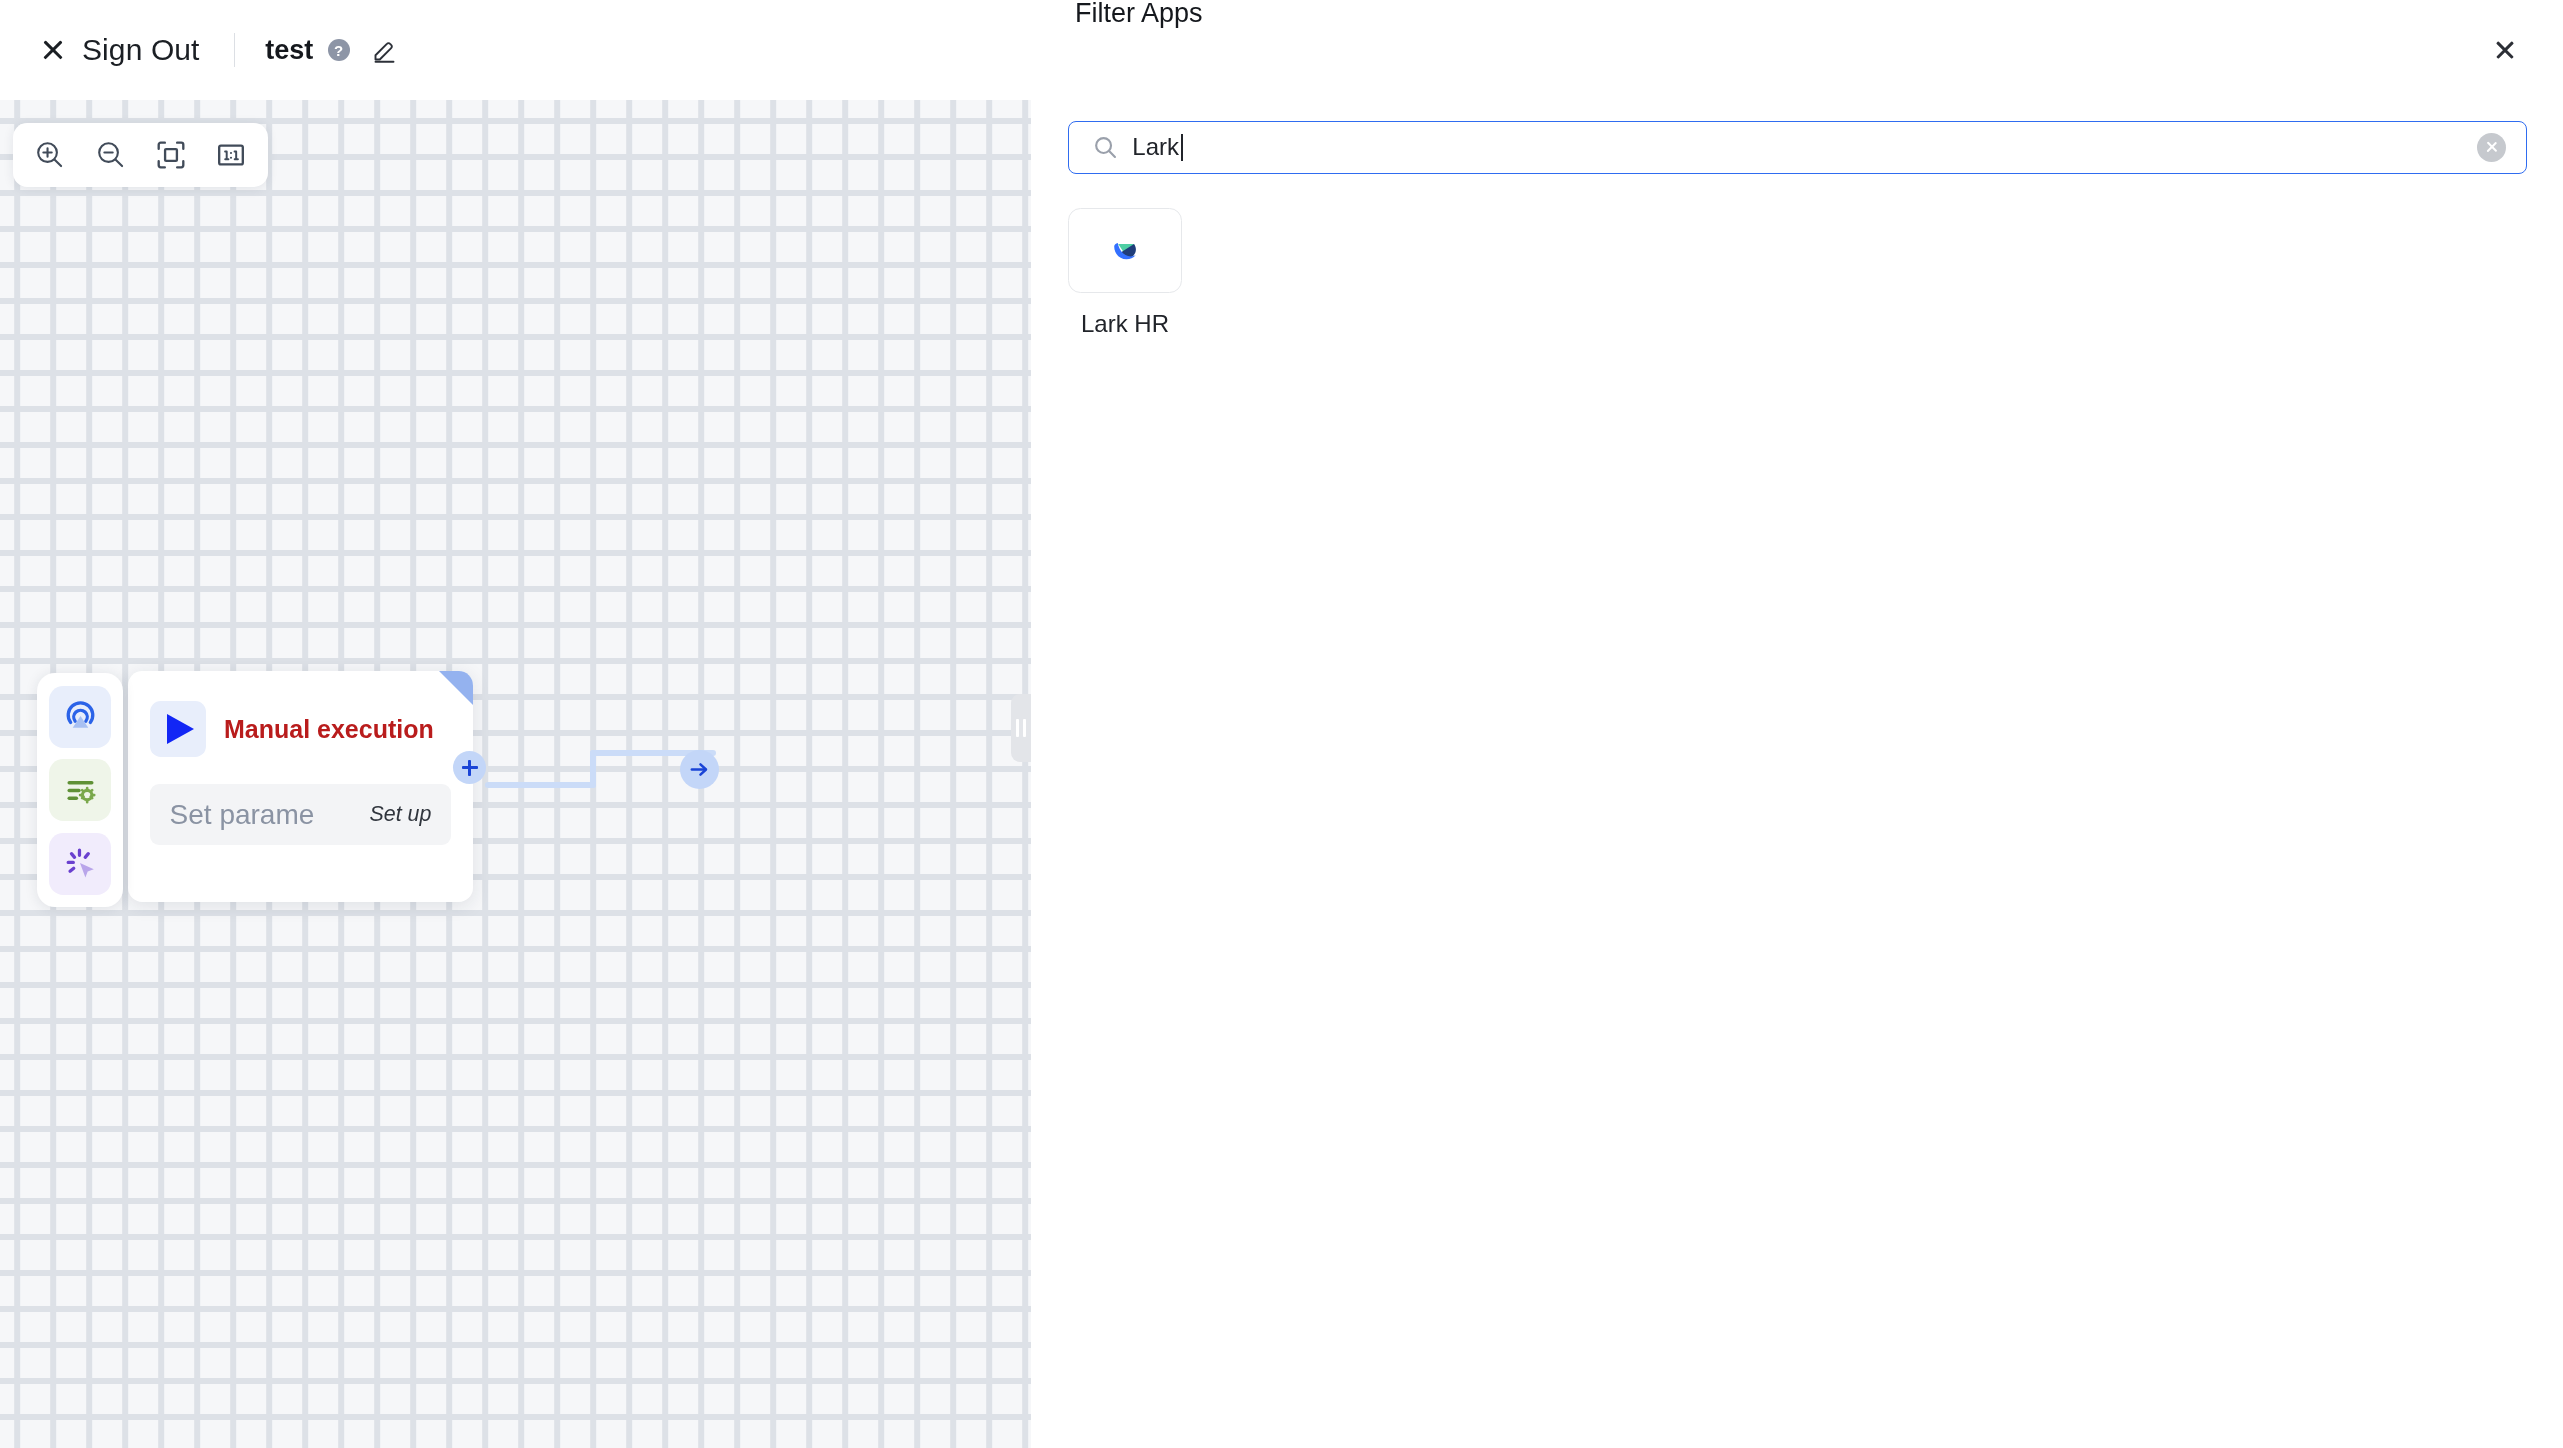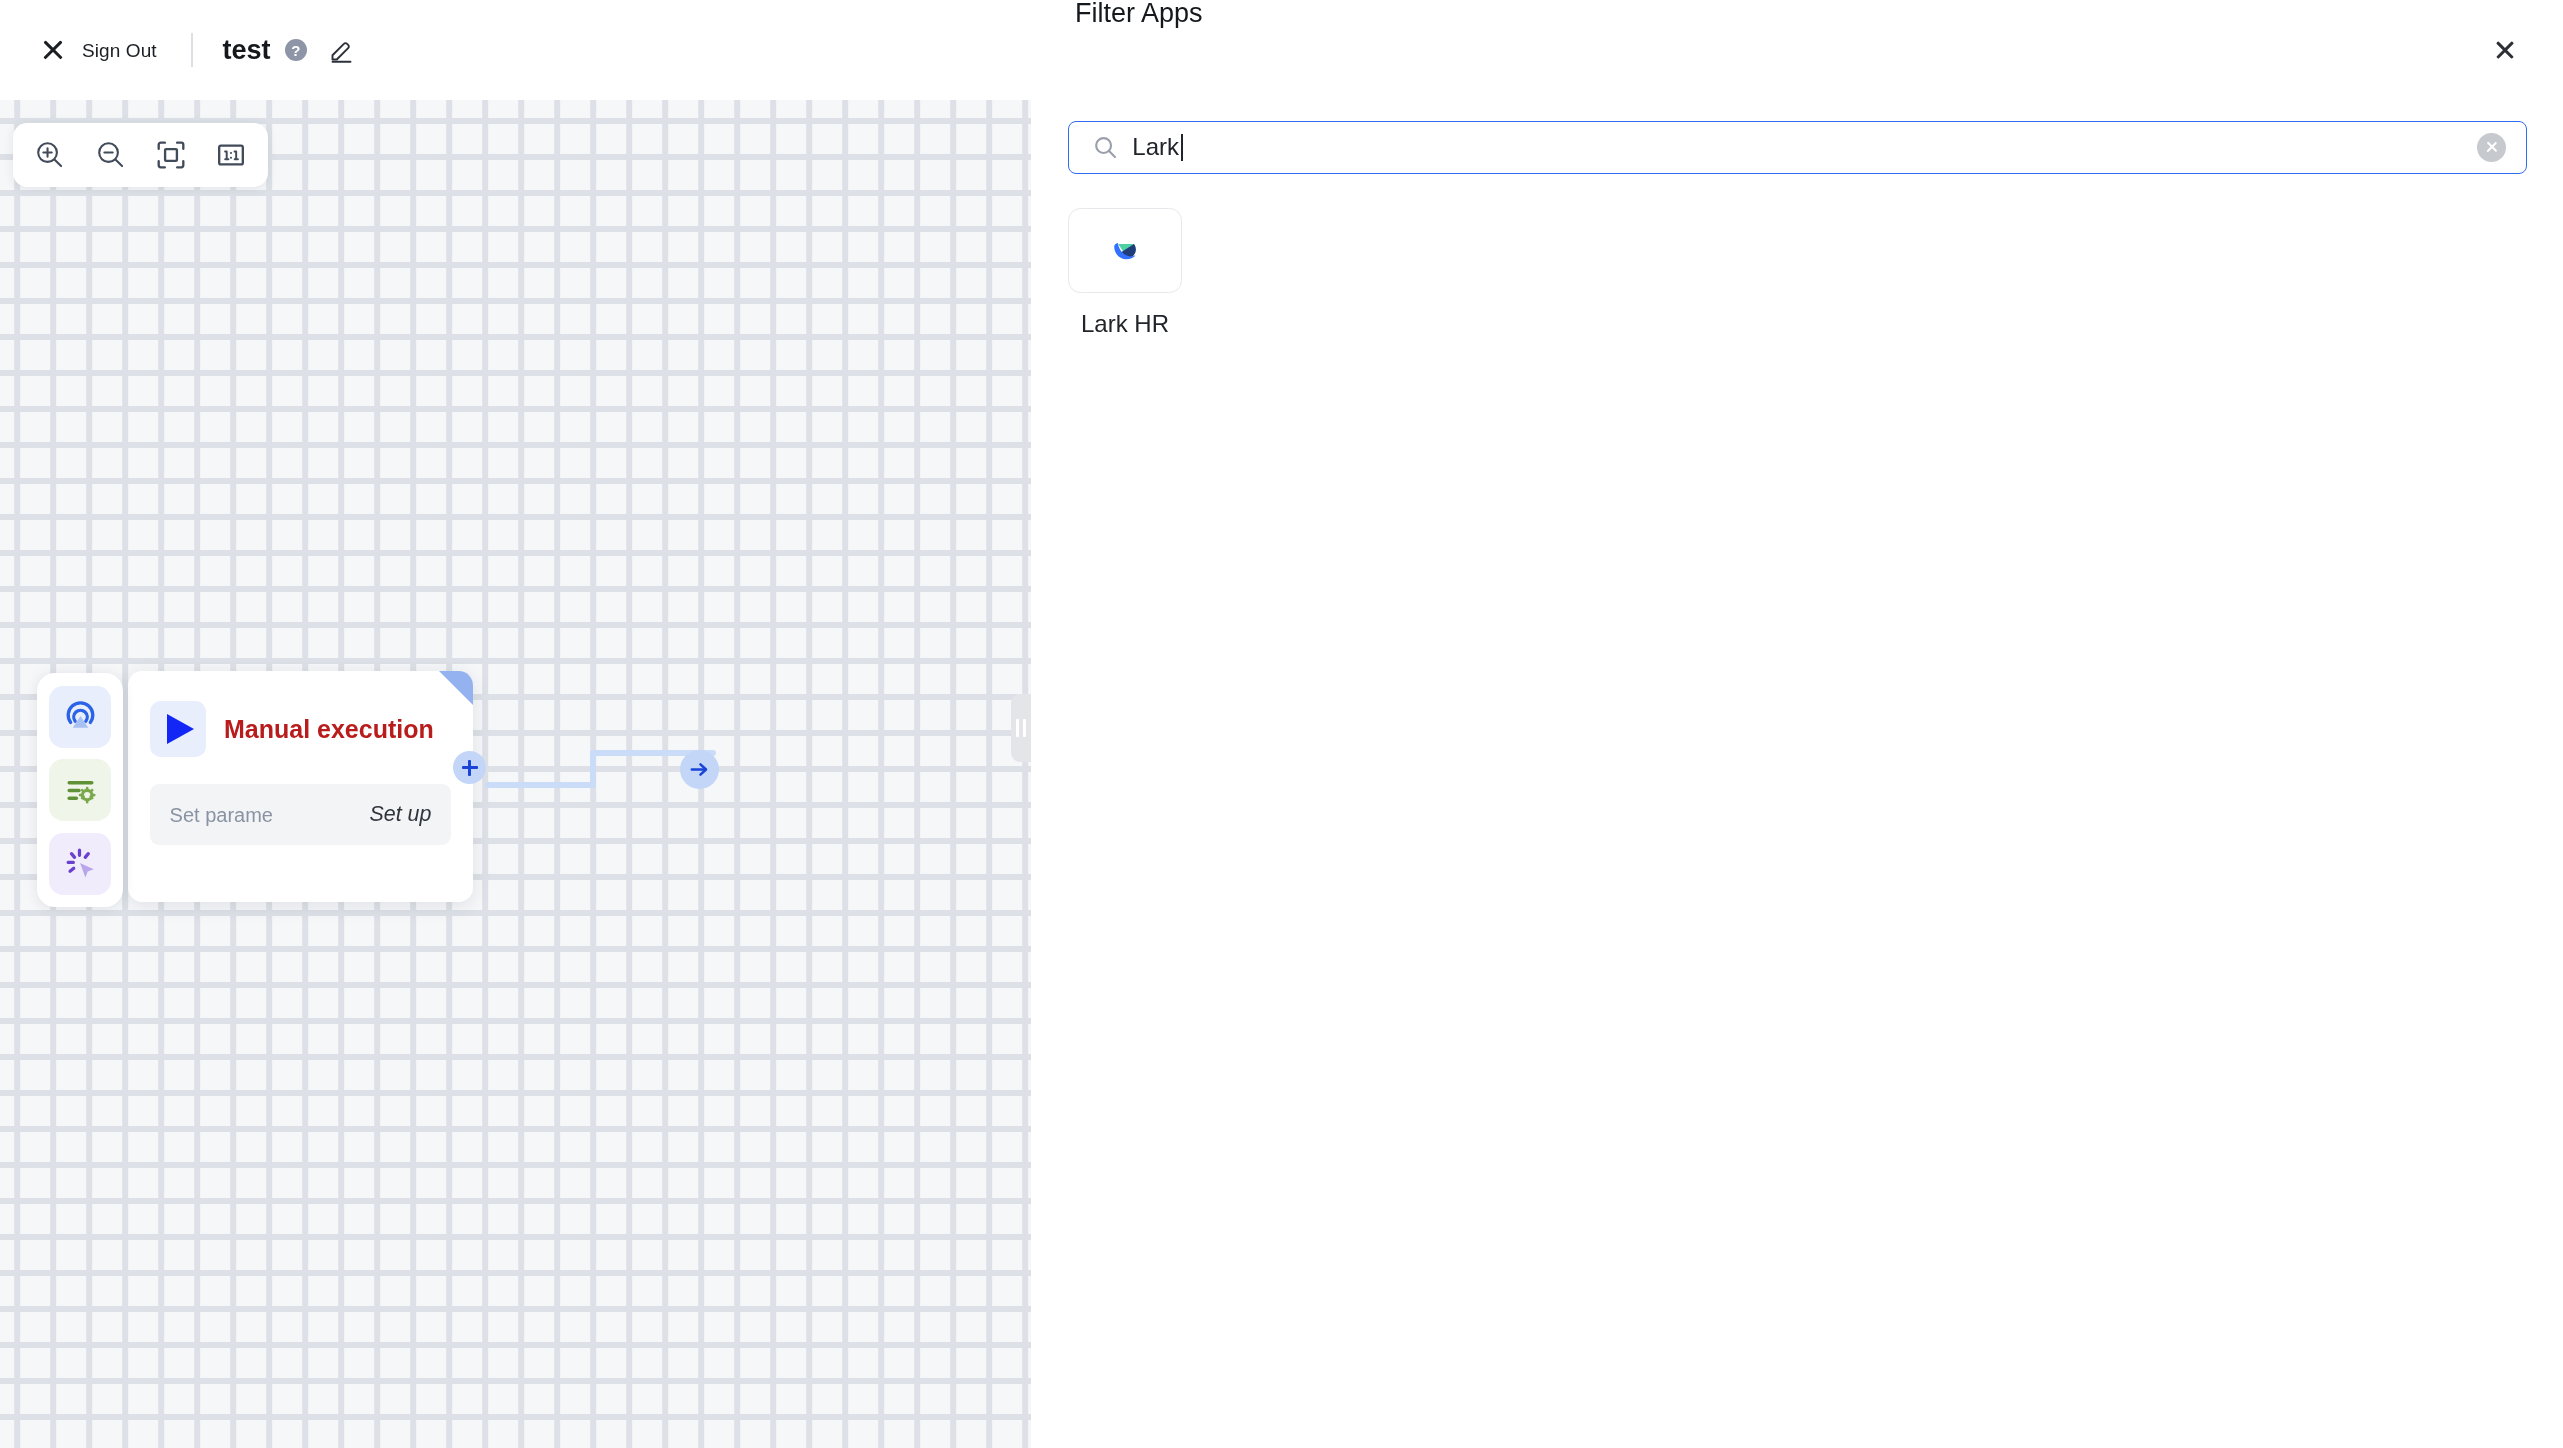--- a/index.html
+++ b/index.html
@@ -50,21 +50,21 @@
     position: absolute;
     left: 50%; top: 50%;
     width: 24px; height: 3.2px;
     background: #1b1f24;
     border-radius: 0.9px;
     transform-origin: center;
   }
   .signout-x::before { transform: translate(-50%,-50%) rotate(45deg); }
   .signout-x::after  { transform: translate(-50%,-50%) rotate(-45deg); }
   .signout-label {
-    font-size: 19px;
+    font-size: 30px;
     color: #1b1f24;
     letter-spacing: 0.1px;
     line-height: 1;
   }
   .header-divider {
     width: 1.8px;
     height: 34px;
     background: #dcdfe4;
     margin: 0 30px 0 34px;
   }
@@ -224,21 +224,21 @@
     margin: 27px 22px 0 22px;
     height: 61px;
     background: #f3f4f6;
     border-radius: 9px;
     display: flex;
     align-items: center;
     justify-content: space-between;
     padding: 0 19.6px;
   }
   .node-param-label {
-    font-size: 20px;
+    font-size: 28px;
     color: #8a93a3;
     line-height: 1;
   }
   .node-param-action {
     font-size: 21.4px;
     color: #30353d;
     line-height: 1;
     cursor: pointer;
     font-style: italic;
   }

